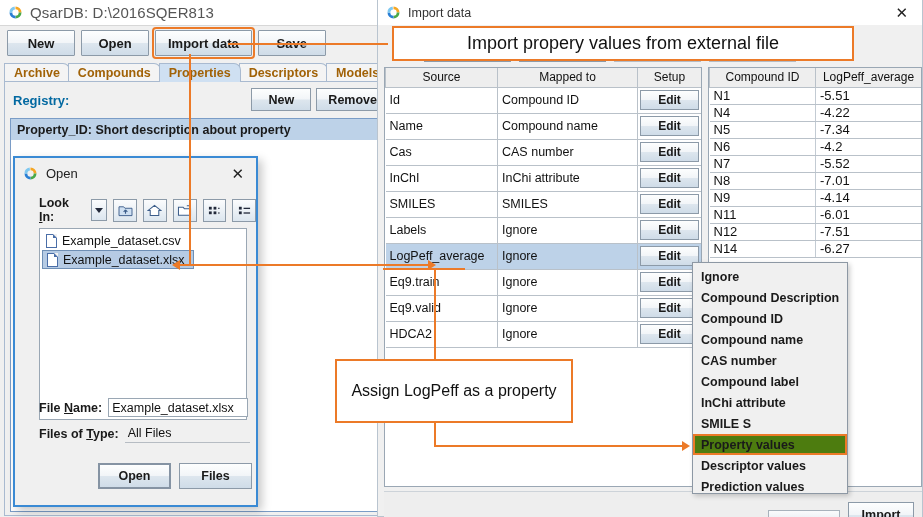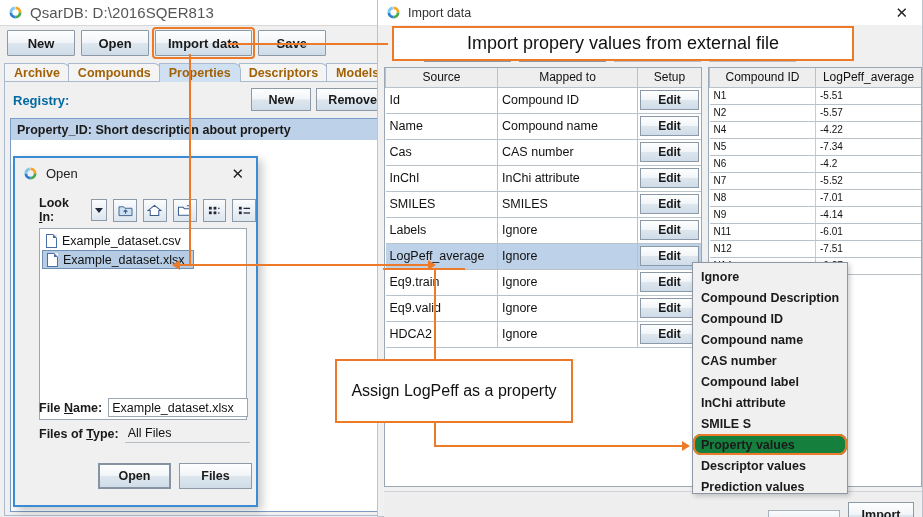--- a/index.html
+++ b/index.html
@@ -174,21 +174,21 @@
     white-space:nowrap; overflow:hidden;
   }
   #map-table tr.sel td { background:#bdd2e8; }
   .edit-cell { padding:0 2px !important; text-align:center; }
   .edit-btn {
     display:inline-flex; align-items:center; justify-content:center;
     width:100%; height:20px; font-size:12px; font-weight:bold; color:#1a1a1a;
     border:1px solid #8c9aa8;
     background:linear-gradient(to bottom,#fdfefe 0%, #f2f5f8 48%, #dde6ee 52%, #cfdce8 100%);
   }
-  #val-table table.grid td { height:17px; font-size:10px; border-right:1px solid #c3cbd3; }
+  #val-table table.grid td { height:17px; font-size:13px; border-right:1px solid #c3cbd3; }
 
   #import-bottom {
     position:absolute; left:6px; top:466px; width:538px; height:42px;
     background:#eeeeee; border-top:1px solid #cdd3d9;
   }
   #bottom-btns { position:absolute; right:8px; top:8px; display:flex; gap:8px; align-items:center; }
   .bot-btn-blank { width:72px; height:20px; border:1px solid #a8b2bc; background:linear-gradient(to bottom,#fafbfc,#dbe4ec); margin-top:10px; }
   #import-btn {
     width:66px; height:26px; display:flex; align-items:center; justify-content:center;
     font-size:12.5px; font-weight:bold; color:#1a1a1a;
@@ -199,21 +199,21 @@
   
   #dropdown {
     position:absolute; left:692px; top:262px; width:156px; height:232px;
     background:#f0f0f0; border:1px solid #8d98a4; z-index:40;
     box-shadow:2px 2px 5px rgba(0,0,0,.2); padding:3px 0;
   }
   .menu-item {
     height:21px; display:flex; align-items:center; padding-left:8px;
     font-size:12.5px; font-weight:bold; color:#1a1a1a; white-space:nowrap;
   }
-  .menu-item.hl { outline:2px solid #ec7a28; outline-offset:-2px; background:#15803d;border-radius:8px; }
+  .menu-item.hl { outline:2px solid #ec7a28; outline-offset:-2px; background:#4d7c0f; }
 
   
   .ann { position:absolute; z-index:60; }
   .o-line-h { background:#ec7a28; height:2px; }
   .o-line-v { background:#ec7a28; width:2px; }
   .arrow-r { width:0;height:0;border-top:5px solid transparent;border-bottom:5px solid transparent;border-left:8px solid #ec7a28; }
   .arrow-l { width:0;height:0;border-top:5px solid transparent;border-bottom:5px solid transparent;border-right:8px solid #ec7a28; }
 
   #callout-top {
     position:absolute; left:392px; top:26px; width:462px; height:35px;
@@ -493,24 +493,20 @@
               <th>Compound ID</th>
               <th>LogPeff_average</th>
             </tr>
           </thead>
           <tbody>
             <tr>
                 <td>N1</td>
                 <td>-5.51</td>
               </tr>
             <tr>
-                <td>N2</td>
-                <td>-5.57</td>
-              </tr>
-            <tr>
                 <td>N4</td>
                 <td>-4.22</td>
               </tr>
             <tr>
                 <td>N5</td>
                 <td>-7.34</td>
               </tr>
             <tr>
                 <td>N6</td>
                 <td>-4.2</td>

